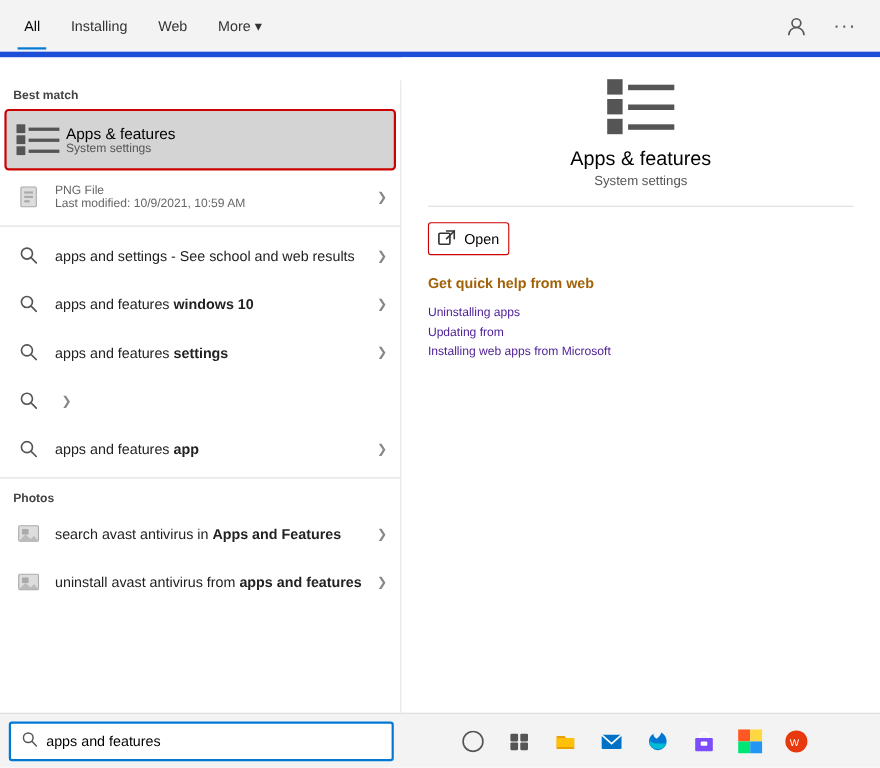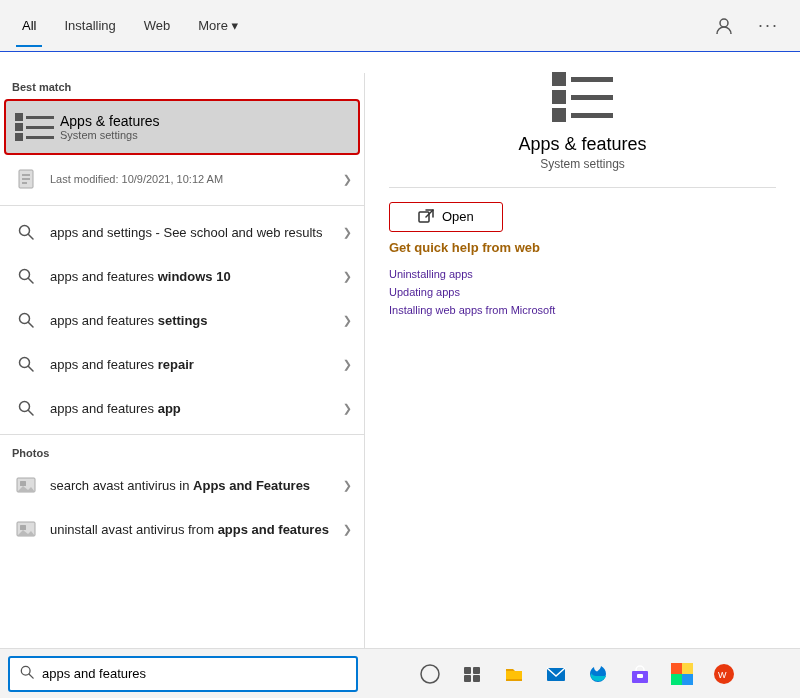--- a/index.html
+++ b/index.html
@@ -21,21 +21,21 @@
       background: #fff;
     }
 
     
     .top-nav {
       display: flex;
       align-items: center;
       background: #f3f3f3;
       height: 52px;
       padding: 0 8px;
-      border-bottom: 1px solid #1d4ed8;
+      border-bottom: 5px solid #1d4ed8;
     }
     .nav-tabs {
       display: flex;
       flex: 1;
     }
     .nav-tab {
       padding: 14px 14px;
       font-size: 13px;
       color: #333;
       cursor: pointer;
@@ -203,30 +203,30 @@
 
     .separator {
       height: 1px;
       background: #ddd;
       margin-bottom: 14px;
     }
 
     
     .open-btn {
       display: inline-flex;
-      align-items: flex-start;
+      align-items: center;
       gap: 8px;
       border: 1px solid #cc0000;
-      padding: 6px 28px;
+      padding: 6px 8px;
       border-radius: 3px;
       cursor: pointer;
       font-size: 13px;
       background: #fff;
       color: #000;
-      margin-bottom: 8px;
+      margin-bottom: 18px;
       width: fit-content;
     }
 
     .quick-help-title {
       font-size: 13px;
       font-weight: 600;
       color: #a16207;
       margin-bottom: 10px;
     }
 
@@ -401,21 +401,22 @@
       <div class="result-item">
         <div class="result-item-icon">
           <svg width="22" height="22" viewBox="0 0 22 22">
               <rect x="4" y="2" width="14" height="18" rx="1" fill="#ddd" stroke="#aaa" stroke-width="1"></rect>
               <rect x="7" y="6" width="8" height="2" fill="#aaa"></rect>
               <rect x="7" y="10" width="8" height="2" fill="#aaa"></rect>
               <rect x="7" y="14" width="5" height="2" fill="#aaa"></rect>
             </svg>
         </div>
         <div class="result-item-content">
-          <div class="result-item-meta">Last modified: 10/9/2021, 10:12 AM</div>
+          <div class="result-item-meta">PNG File</div>
+          <div class="result-item-meta">Last modified: 10/9/2021, 10:59 AM</div>
         </div>
         <div class="result-item-arrow">❯</div>
       </div>
 
       <div class="divider-line"></div>
 
 
       <div class="result-item">
         <div class="result-item-icon">
           <svg width="16" height="16" viewBox="0 0 16 16" fill="none">
@@ -454,23 +455,20 @@
         </div>
         <div class="result-item-arrow">❯</div>
       </div>
 
       <div class="result-item">
         <div class="result-item-icon">
           <svg width="16" height="16" viewBox="0 0 16 16" fill="none">
               <circle cx="6.5" cy="6.5" r="5" stroke="#555" stroke-width="1.5"></circle>
               <line x1="10.5" y1="10.5" x2="15" y2="15" stroke="#555" stroke-width="1.5" stroke-linecap="round"></line>
             </svg>
-        </div>
-        <div class="result-item-content">
-          <div class="result-item-title">apps and features <b>repair</b></div>
         </div>
         <div class="result-item-arrow">❯</div>
       </div>
 
       <div class="result-item">
         <div class="result-item-icon">
           <svg width="16" height="16" viewBox="0 0 16 16" fill="none">
               <circle cx="6.5" cy="6.5" r="5" stroke="#555" stroke-width="1.5"></circle>
               <line x1="10.5" y1="10.5" x2="15" y2="15" stroke="#555" stroke-width="1.5" stroke-linecap="round"></line>
             </svg>
@@ -543,21 +541,21 @@
           <rect x="1" y="3" width="10" height="10" rx="1" stroke="#333" stroke-width="1.5" fill="none"></rect>
           <polyline points="8,1 15,1 15,8" stroke="#333" stroke-width="1.5" fill="none" stroke-linecap="round" stroke-linejoin="round"></polyline>
           <line x1="8" y1="8" x2="15" y2="1" stroke="#333" stroke-width="1.5" stroke-linecap="round"></line>
         </svg>
         <span>Open</span>
       </button>
 
       <div class="quick-help-title">Get quick help from web</div>
 
       <a class="help-link">Uninstalling apps</a>
-      <a class="help-link">Updating apps</a>
+      <a class="help-link">Updating from</a>
       <a class="help-link">Installing web apps from Microsoft</a>
 
     </div>
   </div>
 
   <div class="bottom-bar">
     <div class="search-input-wrapper">
       <span class="search-icon-left">
         <svg width="14" height="14" viewBox="0 0 16 16" fill="none">
             <circle cx="6.5" cy="6.5" r="5" stroke="#555" stroke-width="1.5"></circle>

